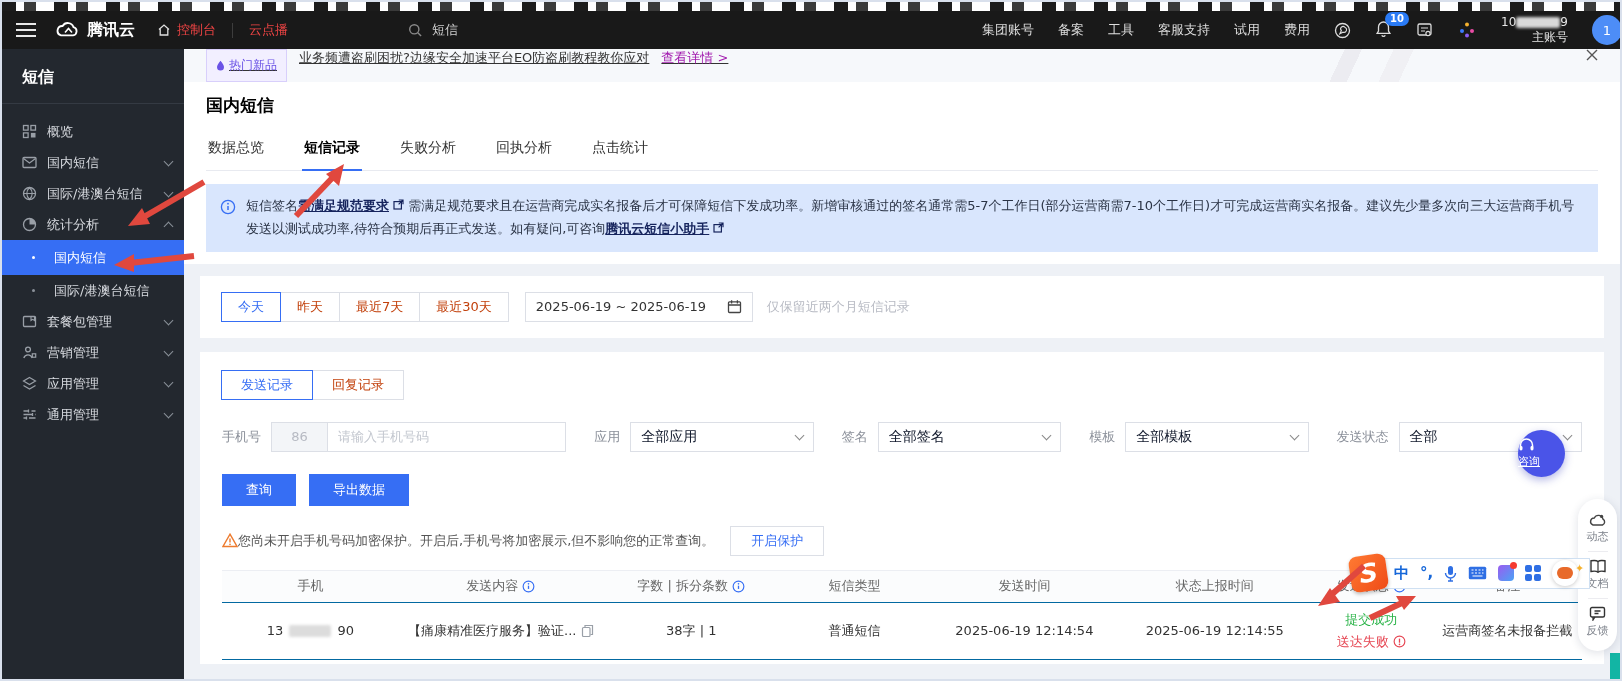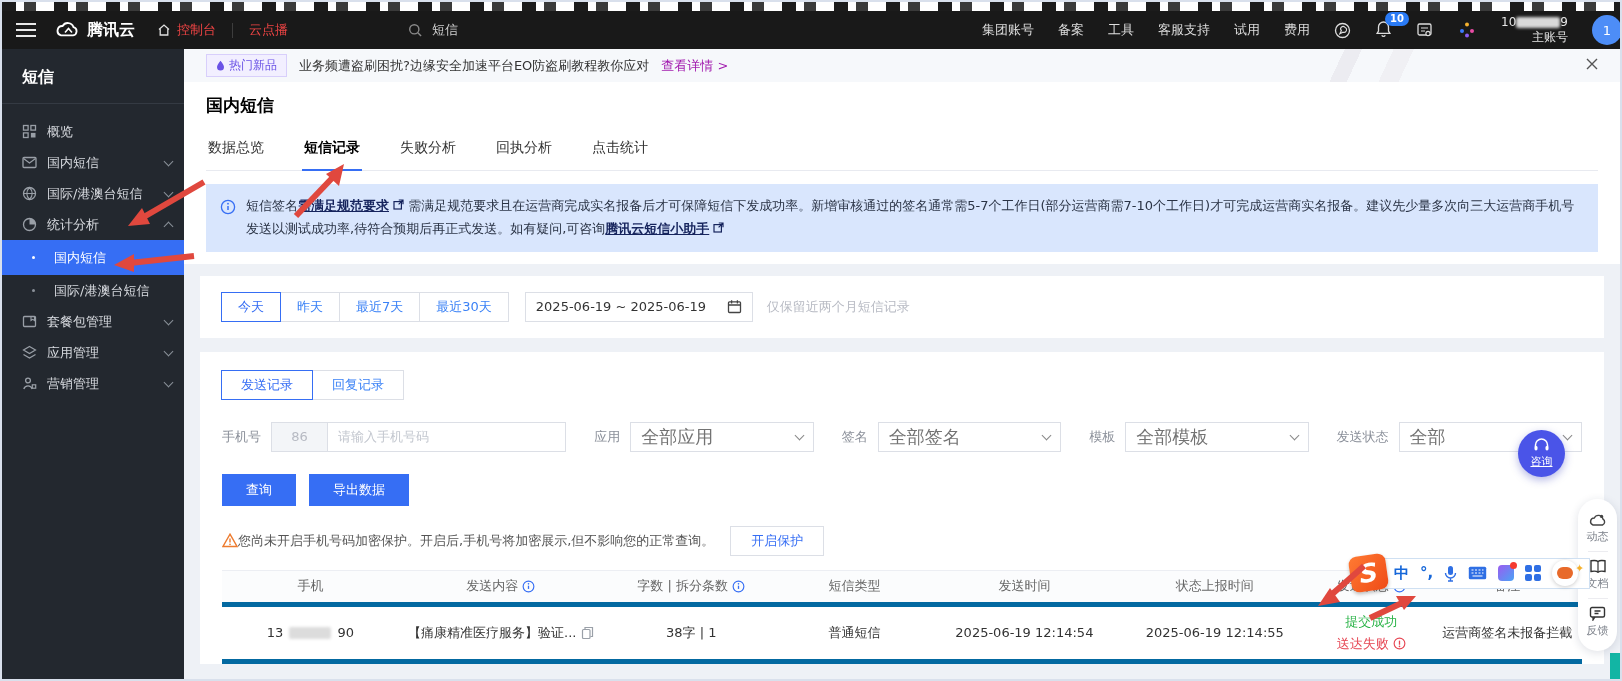--- a/index.html
+++ b/index.html
@@ -43,21 +43,21 @@
   .sb-item.active { background:#366ef4; color:#fff; height:35px; }
   .sb-sub { padding-left:30px; }
   .sb-dot { width:3px; height:3px; border-radius:50%; background:#8a9099; margin-right:9px; flex-shrink:0; }
   .sb-item.active .sb-dot { background:#fff; }
   .chev { width:7px; height:7px; border-right:1.5px solid #8a9099; border-bottom:1.5px solid #8a9099; transform:rotate(45deg); margin-top:-3px; }
   .chev.up { transform:rotate(-135deg); margin-top:4px; }
 
   
   .main { flex:1; background:#eef1f6; overflow:hidden; }
 
-  .notice-bar { height:33px; background:#f6f8fb; display:flex; align-items:center; gap:12px; padding:0 22px; font-size:13px; color:#333; position:relative; overflow:hidden; }
+  .notice-bar { height:33px; background:#f6f8fb; display:flex; gap:12px; padding:0 22px; font-size:13px; color:#333; position:relative; overflow:hidden;text-decoration:underline; }
   .notice-bar .deco { position:absolute; right:120px; top:-10px; width:260px; height:60px;
      background:linear-gradient(115deg,transparent 38%,#ececf1 38%,#ececf1 44%,transparent 44%,transparent 55%,#f0f0f4 55%,#f0f0f4 62%,transparent 62%); }
   .hot-badge { display:flex; align-items:center; gap:4px; color:#6a52e6; background:#f2efff; border:1px solid #d8cffb; font-size:12px; padding:2px 9px; }
   .notice-link { color:#a21caf; cursor:pointer; }
   .notice-close { margin-left:auto; cursor:pointer; z-index:2; }
 
   .white-head { background:#fff; padding:0 22px 12px; }
   .page-head { height:46px; display:flex; align-items:center; }
   .page-title { font-size:17px; font-weight:bold; color:#000; }
   .head-links { margin-left:auto; display:flex; align-items:center; gap:22px; font-size:13px; color:#333; }
@@ -69,56 +69,56 @@
   .tabs { display:flex; gap:36px; border-bottom:1px solid #e8eaf0; font-size:14px; color:#333; }
   .tab { padding:11px 2px 12px; cursor:pointer; }
   .tab.active { font-weight:bold; color:#000; border-bottom:2px solid #366ef4; margin-bottom:-1px; }
 
   .info-banner { margin-top:13px; background:#d9e6fd; padding:11px 14px; display:flex; gap:10px; font-size:13px; color:#2a3345; line-height:1.75; }
   .info-banner .txt b { color:#16245d; text-decoration:underline; cursor:pointer; }
 
   .card { background:#fff; margin:0 16px; }
   .date-card { margin-top:12px; height:62px; display:flex; align-items:center; padding:0 22px; }
   .btn-group { display:flex; }
-  .g-btn { height:30px; border:1px solid #dcdfe6; background:#fff; display:flex; align-items:center; justify-content:center; font-size:13px; color:#3b82f6; padding:0 16px; margin-left:-1px; cursor:pointer; white-space:nowrap; }
+  .g-btn { height:30px; border:1px solid #dcdfe6; background:#fff; display:flex; align-items:center; justify-content:center; font-size:13px; color:#c2410c; padding:0 16px; margin-left:-1px; cursor:pointer; white-space:nowrap; }
   .g-btn.active { border-color:#366ef4; color:#366ef4; position:relative; z-index:1; }
   .date-range { margin-left:16px; width:228px; height:30px; border:1px solid #dcdfe6; display:flex; align-items:center; justify-content:space-between; padding:0 10px; font-size:13px; color:#333; cursor:pointer; }
   .date-hint { color:#b7bac3; font-size:13px; margin-left:14px; }
 
   .records-card { margin-top:14px; padding:18px 22px 0; height:312px; overflow:hidden; }
   .filter-row { display:flex; align-items:center; margin-top:22px; font-size:13px; color:#8a8f99; }
   .f-label { margin-right:10px; white-space:nowrap; }
   .phone-group { display:flex; width:300px; height:30px; border:1px solid #dcdfe6; }
   .phone-prefix { width:56px; background:#f3f5f8; color:#b7bac3; display:flex; align-items:center; justify-content:center; border-right:1px solid #dcdfe6; }
   .phone-input { flex:1; border:none; outline:none; padding:0 10px; font-size:13px; font-family:inherit; color:#333; }
   .phone-input::placeholder { color:#c3c7cf; }
-  .selbox { width:186px; height:30px; border:1px solid #dcdfe6; display:flex; align-items:center; justify-content:space-between; padding:0 10px; font-size:18px; color:#737373; cursor:pointer; background:#fff; }
+  .selbox { width:186px; height:30px; border:1px solid #dcdfe6; display:flex; align-items:center; justify-content:space-between; padding:0 10px; font-size:14px; color:#0f172a; cursor:pointer; background:#fff; }
   .selbox .chev { border-color:#888; }
   .gap26 { margin-left:28px; }
 
   .action-row { margin-top:22px; display:flex; gap:13px; }
   .btn-primary { background:#366ef4; color:#fff; height:32px; padding:0 24px; font-size:13px; border:none; cursor:pointer; font-family:inherit; }
 
   .warn-row { margin-top:20px; display:flex; align-items:center; gap:0; font-size:13px; color:#555; }
   .protect-btn { margin-left:16px; height:30px; padding:0 20px; border:1px solid #dcdfe6; color:#366ef4; background:#fff; font-size:13px; cursor:pointer; font-family:inherit; }
 
   .g-table { margin-top:14px; font-size:13px; color:#333; }
   .t-row { display:flex; align-items:center; }
   .t-head { color:#666; height:32px; background:#fbfcfd; border-top:1px solid #eceef3; }
   .t-cell { text-align:center; display:flex; align-items:center; justify-content:center; gap:4px; }
   .c1{width:13%}.c2{width:15%}.c3{width:13%}.c4{width:11%}.c5{width:14%}.c6{width:14%}.c7{width:9%}.c8{width:11%}
-  .t-body-row { min-height:57px; border-top:5px solid #0369a1; }
+  .t-body-row { min-height:57px; border-top:1px solid #0369a1; }
   .t-body-row.cut { min-height:42px; align-items:flex-start; padding-top:12px; }
   .p-blur { display:inline-block; width:42px; height:12px; background:#dcdcdc; border-radius:2px; filter:blur(1.5px); vertical-align:middle; margin:0 2px; }
   .status-ok { color:#29b347; }
   .status-fail { color:#e64552; display:flex; align-items:center; gap:4px; justify-content:center; }
   .status-stack { display:flex; flex-direction:column; gap:4px; }
 
   
-  .consult { position:absolute; left:1516px; top:428px; width:47px; height:47px; border-radius:50%; background:#4a54e8; color:#fff; display:flex; flex-direction:column; align-items:center; justify-content:center; gap:1px; font-size:11px; z-index:40; cursor:pointer; box-shadow:0 3px 8px rgba(40,50,180,.35);text-decoration:underline; }
+  .consult { position:absolute; left:1516px; top:428px; width:47px; height:47px; border-radius:50%; background:#4a54e8; color:#fff; display:flex; flex-direction:column; justify-content:center; gap:1px; font-size:11px; z-index:40; cursor:pointer; box-shadow:0 3px 8px rgba(40,50,180,.35);text-decoration:underline; }
   .side-rail { position:absolute; left:1576px; top:497px; width:39px; background:#fff; border-radius:20px; box-shadow:0 2px 10px rgba(30,40,80,.14); padding:7px 0 6px; display:flex; flex-direction:column; align-items:center; z-index:40; }
   .rail-item { display:flex; flex-direction:column; align-items:center; gap:2px; padding:7px 0; color:#7a7f88; font-size:11px; cursor:pointer; }
   .rail-div { width:20px; height:1px; background:#ececf0; }
 
   
   .sogou { position:absolute; left:1348px; top:553px; display:flex; align-items:center; z-index:45; }
   .sg-logo { width:37px; height:36px; background:linear-gradient(135deg,#ff7a33,#ef4b17); border-radius:8px; color:#fff; font-weight:bold; font-style:italic; font-size:26px; display:flex; align-items:center; justify-content:center; transform:rotate(-8deg); z-index:2; box-shadow:0 2px 4px rgba(0,0,0,.25); }
   .sg-bar { height:31px; background:#fff; border:1px solid #cfe0f2; display:flex; align-items:center; gap:11px; padding:0 11px 0 14px; margin-left:-8px; }
   .sg-txt { color:#1667d9; font-weight:bold; font-size:15px; cursor:pointer; }
   .sg-grid { display:grid; grid-template-columns:7px 7px; grid-gap:2px; cursor:pointer; }
@@ -274,33 +274,41 @@
         <div class="sb-item">
           <svg width="15" height="15" viewBox="0 0 15 15">
               <rect x="1.5" y="2.5" width="12" height="10" rx="1" fill="none" stroke="#aeb4bc" stroke-width="1.3"></rect>
               <path d="M9 2.5v4l1.7-1.2 1.8 1.2v-4" fill="none" stroke="#aeb4bc" stroke-width="1.1"></path>
             </svg>
           <span>套餐包管理</span>
           <i class="chev"></i>
         </div>
         <div class="sb-item">
           <svg width="15" height="15" viewBox="0 0 15 15">
-              <path d="M7.5 1.5l6 3.5-6 3.5-6-3.5z" fill="none" stroke="#aeb4bc" stroke-width="1.2"></path>
-              <path d="M1.5 9.5l6 3.5 6-3.5" fill="none" stroke="#aeb4bc" stroke-width="1.2"></path>
-            </svg>
-          <span>应用管理</span>
-          <i class="chev"></i>
-        </div>
-        <div class="sb-item">
-          <svg width="15" height="15" viewBox="0 0 15 15">
               <circle cx="6" cy="4.5" r="2.4" fill="none" stroke="#aeb4bc" stroke-width="1.3"></circle>
               <path d="M1.8 13a4.4 4.4 0 0 1 8.4 0" fill="none" stroke="#aeb4bc" stroke-width="1.3"></path>
               <rect x="10.3" y="8.8" width="3.4" height="3.4" fill="none" stroke="#aeb4bc" stroke-width="1.2"></rect>
             </svg>
           <span>营销管理</span>
+          <i class="chev"></i>
+        </div>
+        <div class="sb-item">
+          <svg width="15" height="15" viewBox="0 0 15 15">
+              <path d="M7.5 1.5l6 3.5-6 3.5-6-3.5z" fill="none" stroke="#aeb4bc" stroke-width="1.2"></path>
+              <path d="M1.5 9.5l6 3.5 6-3.5" fill="none" stroke="#aeb4bc" stroke-width="1.2"></path>
+            </svg>
+          <span>应用管理</span>
+          <i class="chev"></i>
+        </div>
+        <div class="sb-item">
+          <svg width="15" height="13" viewBox="0 0 15 13">
+              <path d="M1.5 3h5M9.5 3h4M1.5 6.5h9M13 6.5h.5M1.5 10h3M7 10h6.5" stroke="#aeb4bc" stroke-width="1.3"></path>
+              <path d="M6.5 1.6v2.8M10.5 5.1v2.8M4.5 8.6v2.8" stroke="#aeb4bc" stroke-width="1.3"></path>
+            </svg>
+          <span>通用管理</span>
           <i class="chev"></i>
         </div>
       </div>
     </div>
 
     <div class="main">
 
       <div class="notice-bar">
         <div class="deco"></div>
         <span class="hot-badge">

